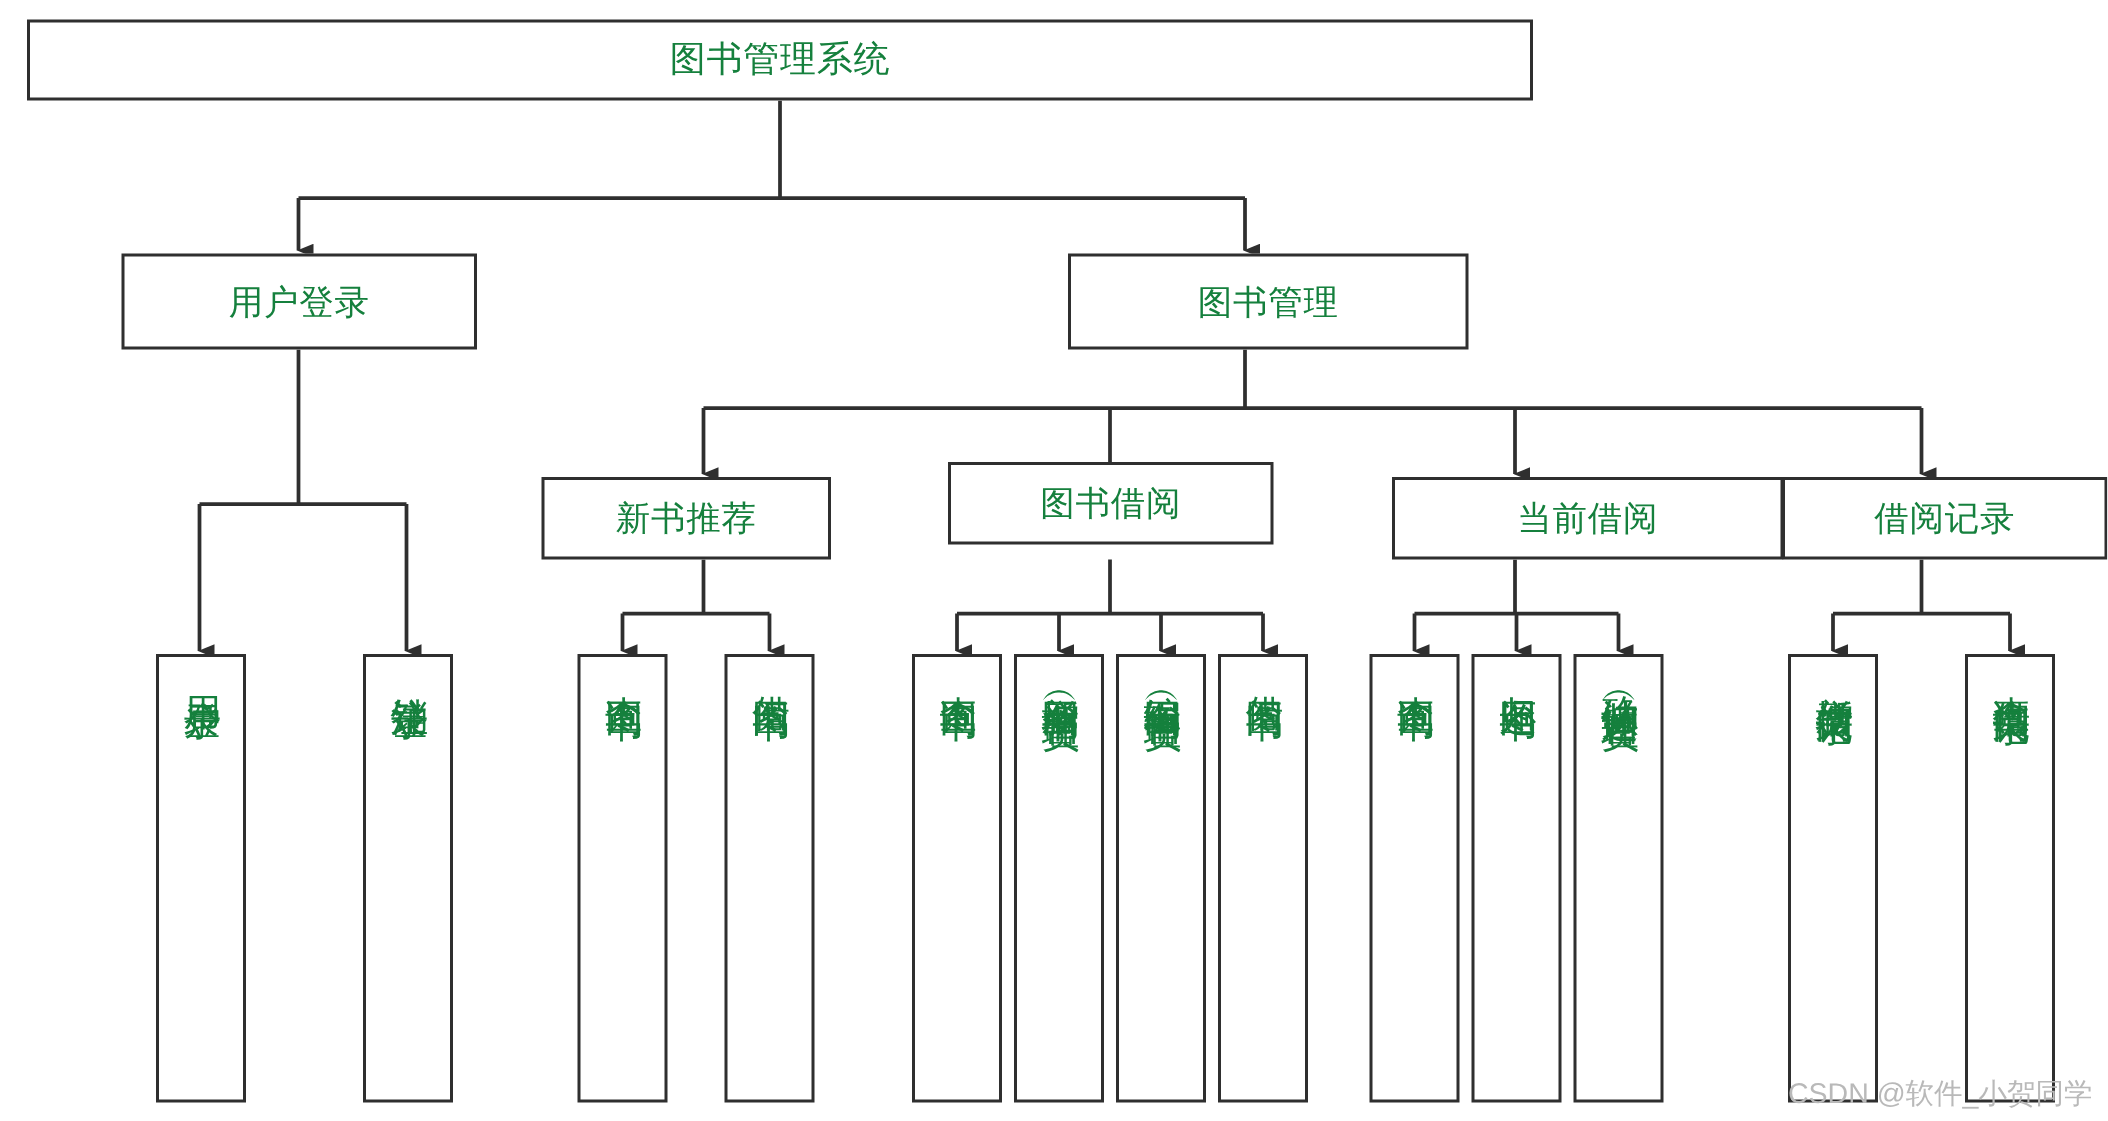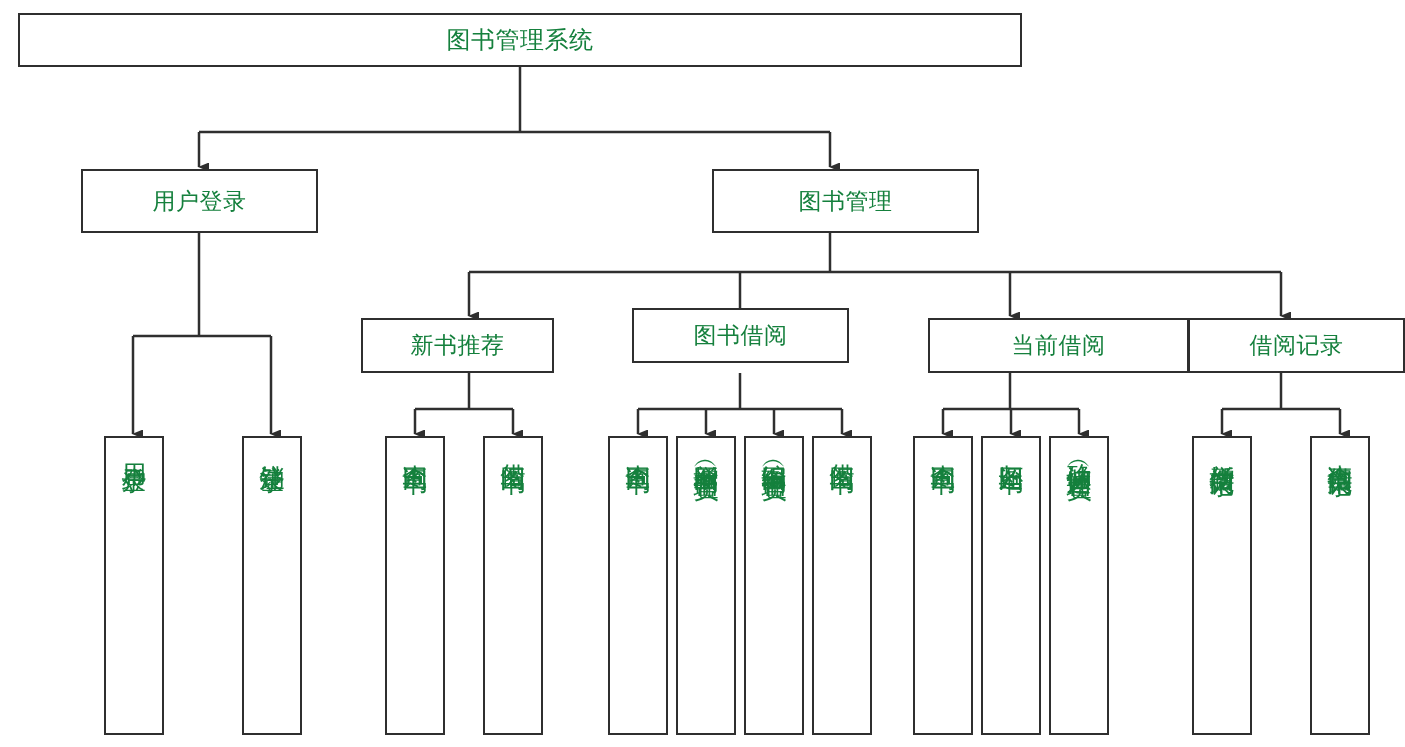--- a/index.html
+++ b/index.html
@@ -177,14 +177,15 @@
         <span class="node-label">确认归还（管理员）</span>
       </div>
       <div class="node-box vertical" style="left: 1192px; top: 436px; width: 60px; height: 299px;">
         <span class="node-label">新增借阅记录</span>
       </div>
       <div class="node-box vertical" style="left: 1310px; top: 436px; width: 60px; height: 299px;">
         <span class="node-label">查询借阅记录</span>
       </div>
     </div>
 
+  <div class="watermark" style="left: 1192px; top: 716px;">CSDN @软件_小贺同学</div>
 
 </div>
 
 </body></html>

